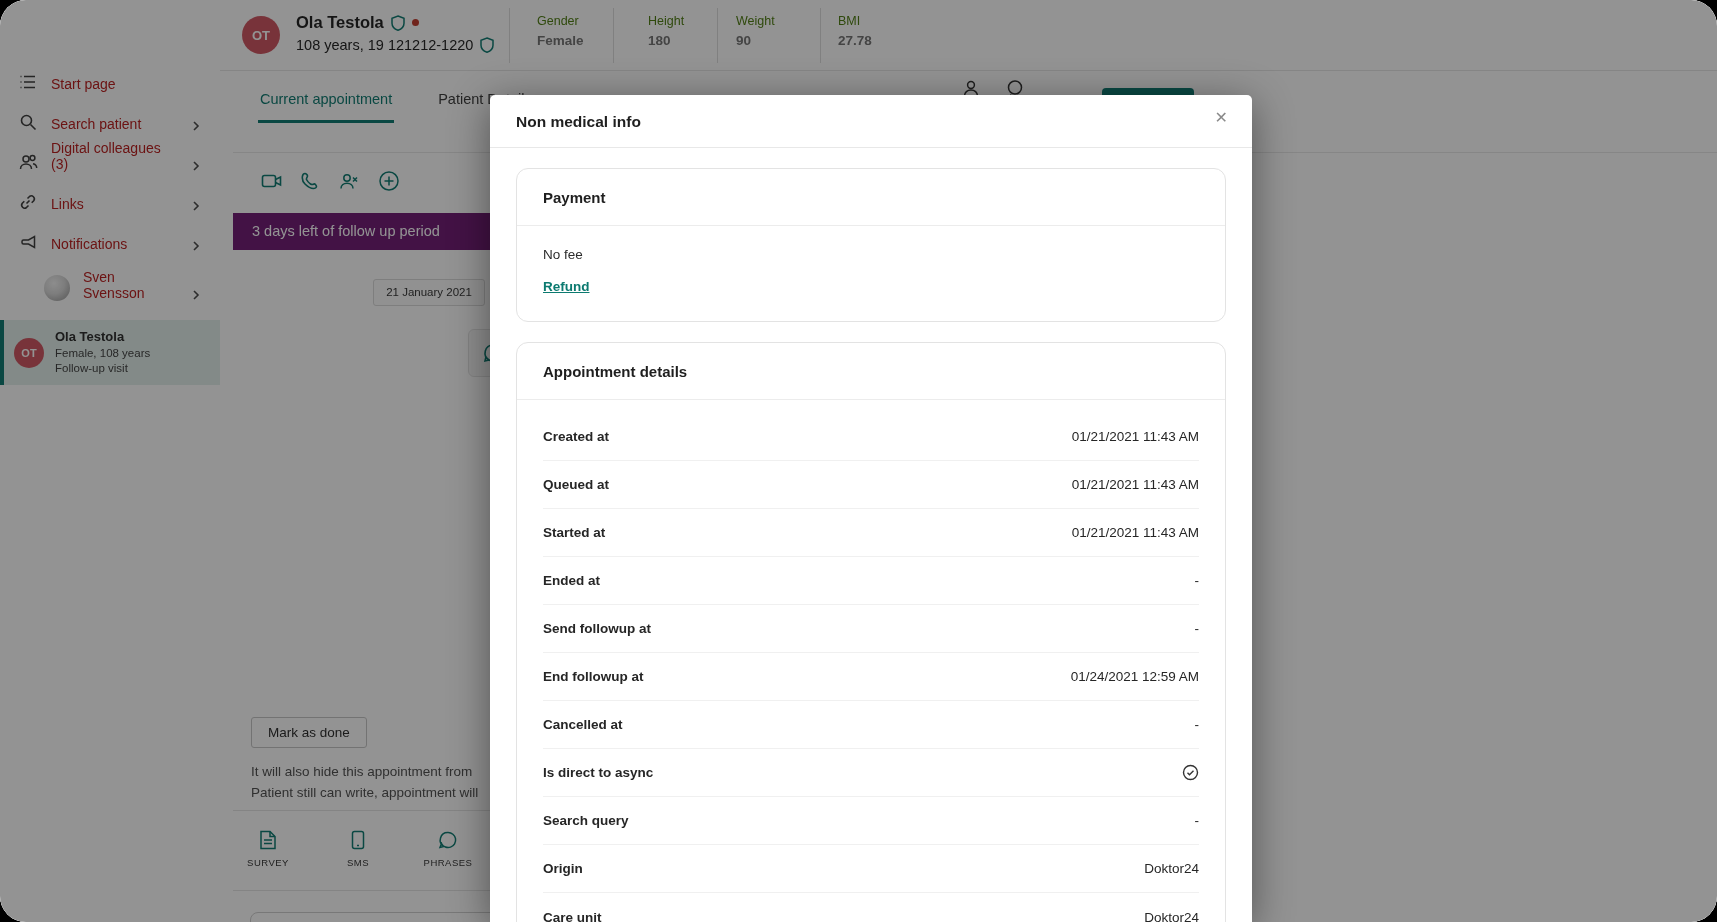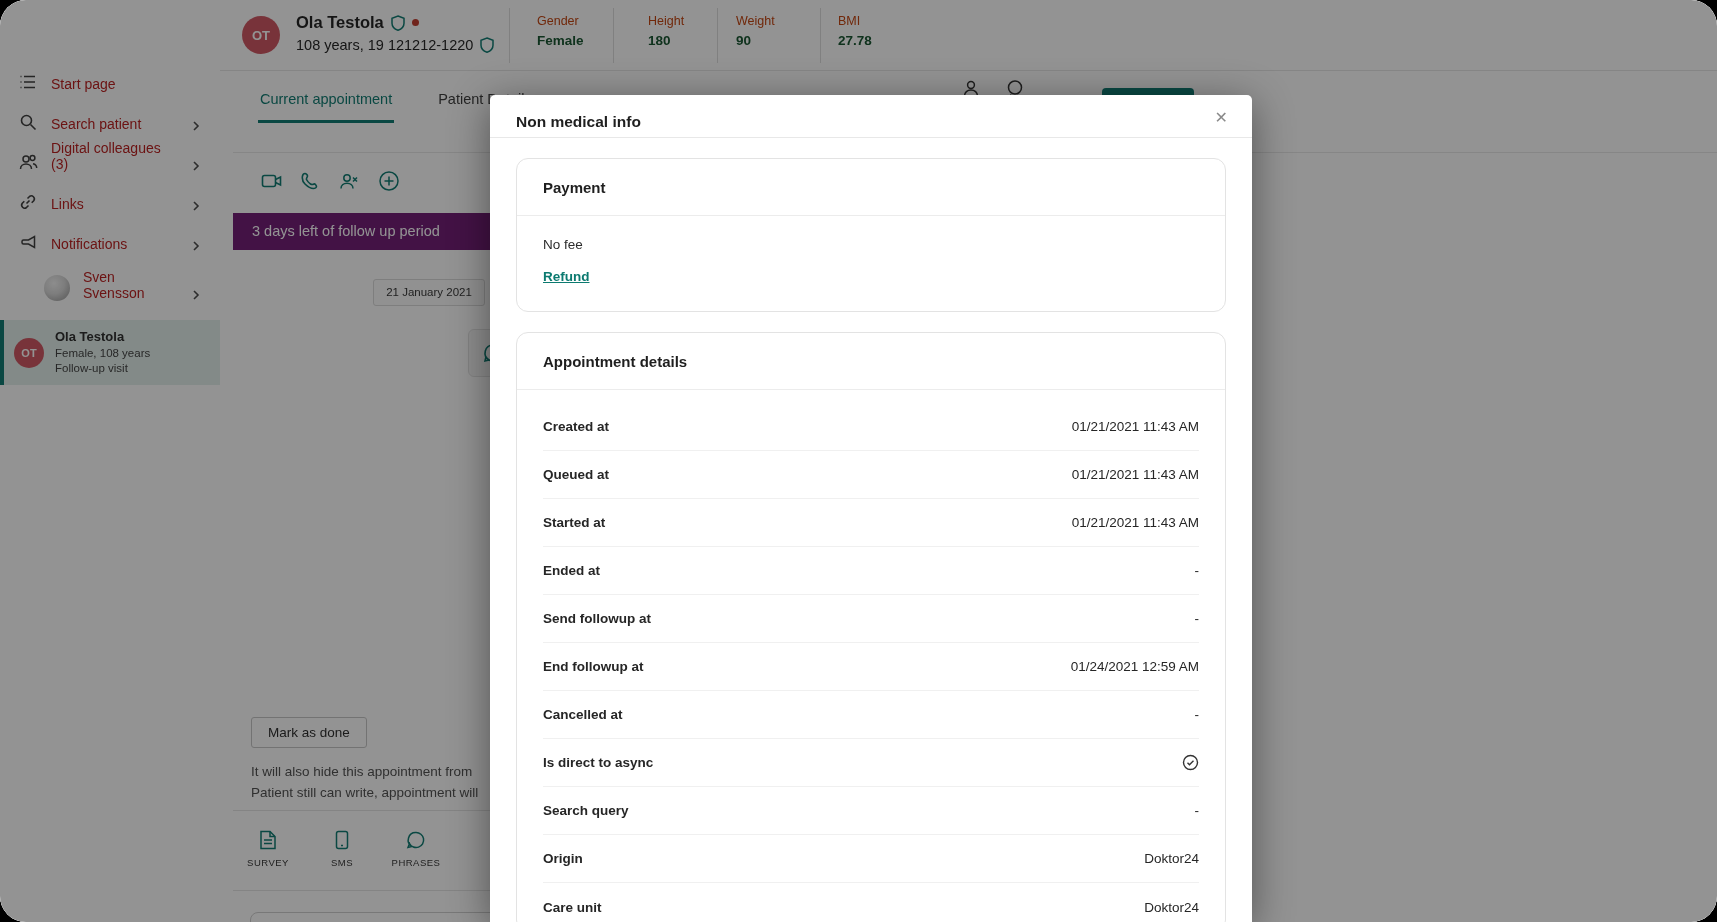--- a/index.html
+++ b/index.html
@@ -30,22 +30,22 @@
   .header { position:absolute; left:220px; top:0; right:0; height:71px; background:#fff;
       border-bottom:1px solid #e6e6e6; }
   .h-avatar { position:absolute; left:22px; top:16px; width:38px; height:38px; border-radius:50%;
       background:#cf5560; color:#fff; font-size:13px; font-weight:bold; display:flex; align-items:center; justify-content:center; }
   .h-namerow { position:absolute; left:76px; top:13px; display:flex; align-items:center; gap:7px; }
   .h-name { font-size:16.5px; font-weight:bold; color:#1f1f1f; }
   .h-dot { width:7px; height:7px; border-radius:50%; background:#c0392b; }
   .h-subrow { position:absolute; left:76px; top:37px; display:flex; align-items:center; gap:7px; }
   .h-sub { font-size:14.5px; color:#222; }
   .stat { position:absolute; top:14px; }
-  .stat .sl { font-size:12.5px; color:#c2410c; margin-bottom:5px; }
-  .stat .sv { font-size:13.5px; font-weight:bold; color:#14532d; }
+  .stat .sl { font-size:12.5px; color:#4d7c0f; margin-bottom:5px; }
+  .stat .sv { font-size:13.5px; font-weight:bold; color:#737373; }
   .vdiv { position:absolute; top:8px; width:1px; height:55px; background:#dedede; }
 
   .content { position:absolute; left:220px; top:71px; right:0; bottom:0; background:#fff; }
   .tabs { position:absolute; top:20px; left:40px; display:flex; gap:46px; font-size:14.5px; }
   .tab { color:#3a3a3a; cursor:pointer; position:relative; }
   .tab.active { color:#0c7a70; }
   .tab.active::after { content:""; position:absolute; left:-2px; right:-2px; bottom:-16px; height:3px; background:#0c7a70; }
   .tabs-divider { position:absolute; top:81px; left:13px; right:0; height:1px; background:#e8e8e8; }
 
   .toolbar { position:absolute; top:98px; left:40px; display:flex; gap:15px; color:#0c7a70; }
@@ -63,35 +63,35 @@
 
   .partial-icons { position:absolute; top:2px; right:0; left:0; height:30px; }
   .pi { position:absolute; color:#2f2f2f; }
   .teal-btn-sliver { position:absolute; left:882px; top:15px; width:92px; height:40px; background:#0c7a70; border-radius:4px; }
 
   .mark-done { position:absolute; top:646px; left:31px; height:31px; padding:0 16px; background:transparent;
       border:1px solid #c6c6c6; border-radius:3px; font-size:13.5px; color:#2b2b2b; font-family:"Liberation Sans",sans-serif; cursor:pointer; }
   .helper { position:absolute; top:690px; left:31px; font-size:13.5px; color:#4f4f4f; line-height:21px; width:430px; }
   .divider2 { position:absolute; top:739px; left:13px; width:430px; height:1px; background:#e5e5e5; }
 
-  .actions { position:absolute; top:758px; left:13px; display:flex; gap:4px; }
+  .actions { position:absolute; top:758px; left:13px; display:flex; gap:20px; }
   .action { width:70px; text-align:center; cursor:pointer; }
   .action .ic { color:#0c7a70; height:22px; display:flex; align-items:center; justify-content:center; }
   .action .al { margin-top:6px; font-size:9.5px; letter-spacing:0.5px; color:#333; }
 
   .divider3 { position:absolute; top:819px; left:13px; width:430px; height:1px; background:#e5e5e5; }
   .input-sliver { position:absolute; top:841px; left:30px; width:432px; height:70px;
       border:1px solid #cfcfcf; border-radius:8px; background:#fff; }
 
   
   .backdrop { position:absolute; inset:0; background:rgba(10,10,10,0.44); z-index:50; }
 
   .modal { position:absolute; left:490px; top:95px; width:762px; height:827px; background:#fff;
       border-radius:5px 5px 0 0; box-shadow:0 8px 40px rgba(0,0,0,0.45); z-index:100; }
-  .m-header { position:relative; height:43px; border-bottom:1px solid #e8e8e8; }
+  .m-header { position:relative; height:53px; border-bottom:1px solid #e8e8e8; }
   .m-title { position:absolute; left:26px; top:0; line-height:53px; font-size:15.5px; font-weight:bold; color:#1f1f1f; }
   .m-close { position:absolute; right:24px; top:15px; font-size:16px; color:#8a8a8a; cursor:pointer; line-height:1; }
   .m-body { padding:20px 26px 0 26px; }
 
   .card { border:1px solid #e3e3e3; border-radius:12px; background:#fff; margin-bottom:20px; }
   .card-heading { padding:0 26px; height:57px; line-height:57px; font-size:15px; font-weight:bold;
       color:#1f1f1f; border-bottom:1px solid #ececec; }
   .pay-body { padding:21px 26px 26px 26px; }
   .pay-status { font-size:13.5px; color:#2c2c2c; margin-bottom:15px; }
   .refund-link { font-size:13.5px; font-weight:bold; color:#0c7a70; text-decoration:underline; cursor:pointer; display:inline-block; }

